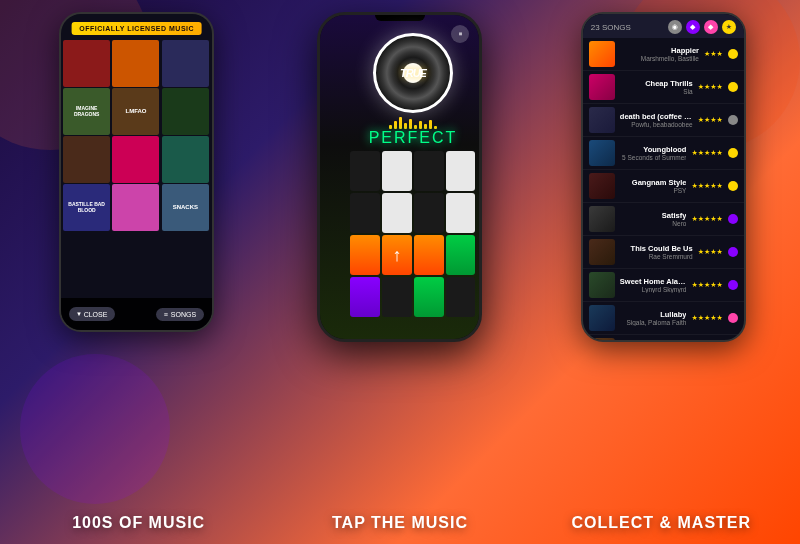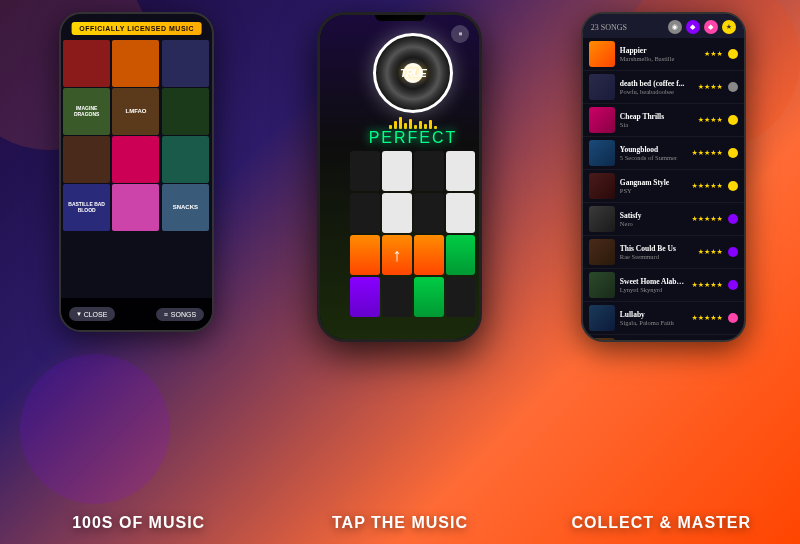--- a/index.html
+++ b/index.html
@@ -258,21 +258,20 @@
 
     .panel-right .phone-frame {
       width: 165px;
       height: 330px;
       background: #0d0d1a;
       border-radius: 22px;
       border: 2px solid #333;
       overflow: hidden;
       position: relative;
       box-shadow: 0 8px 30px rgba(0,0,0,0.6);
-      font-family: Liberation Serif, serif;
     }
 
     .songs-header {
       background: #1a1a2e;
       padding: 6px 8px 4px;
       display: flex;
       align-items: center;
       justify-content: space-between;
     }
 
@@ -325,20 +324,21 @@
       align-items: center;
       justify-content: center;
       font-size: 7px;
       color: white;
       font-weight: bold;
     }
 
     .song-info {
       flex: 1;
       min-width: 0;
+      text-align: right;
     }
 
     .song-title {
       color: white;
       font-size: 7.5px;
       font-weight: bold;
       white-space: nowrap;
       overflow: hidden;
       text-overflow: ellipsis;
     }
@@ -541,36 +541,36 @@
           <div class="song-item">
             <div class="song-thumb" style="background:linear-gradient(135deg,#ff8c00,#ff4500)"></div>
             <div class="song-info">
               <div class="song-title">Happier</div>
               <div class="song-artist">Marshmello, Bastille</div>
             </div>
             <span class="song-stars">★★★</span>
             <div class="song-gem" style="background:#ffd700;border-radius:50%"></div>
           </div>
           <div class="song-item">
+            <div class="song-thumb" style="background:linear-gradient(135deg,#cc0066,#880044)"></div>
+            <div class="song-info">
+              <div class="song-title">Cheap Thrills</div>
+              <div class="song-artist">Sia</div>
+            </div>
+            <span class="song-stars">★★★★</span>
+            <div class="song-gem" style="background:#ffd700;border-radius:50%"></div>
+          </div>
+          <div class="song-item">
             <div class="song-thumb" style="background:linear-gradient(135deg,#2a2a4a,#1a1a3a)"></div>
             <div class="song-info">
               <div class="song-title">death bed (coffee f...</div>
               <div class="song-artist">Powfu, beabadoobee</div>
             </div>
             <span class="song-stars">★★★★</span>
             <div class="song-gem" style="background:#888;border-radius:50%"></div>
-          </div>
-          <div class="song-item">
-            <div class="song-thumb" style="background:linear-gradient(135deg,#cc0066,#880044)"></div>
-            <div class="song-info">
-              <div class="song-title">Cheap Thrills</div>
-              <div class="song-artist">Sia</div>
-            </div>
-            <span class="song-stars">★★★★</span>
-            <div class="song-gem" style="background:#ffd700;border-radius:50%"></div>
           </div>
           <div class="song-item">
             <div class="song-thumb" style="background:linear-gradient(135deg,#1a4a7a,#0d2a4a)"></div>
             <div class="song-info">
               <div class="song-title">Youngblood</div>
               <div class="song-artist">5 Seconds of Summer</div>
             </div>
             <span class="song-stars">★★★★★</span>
             <div class="song-gem" style="background:#ffd700;border-radius:50%"></div>
           </div>

